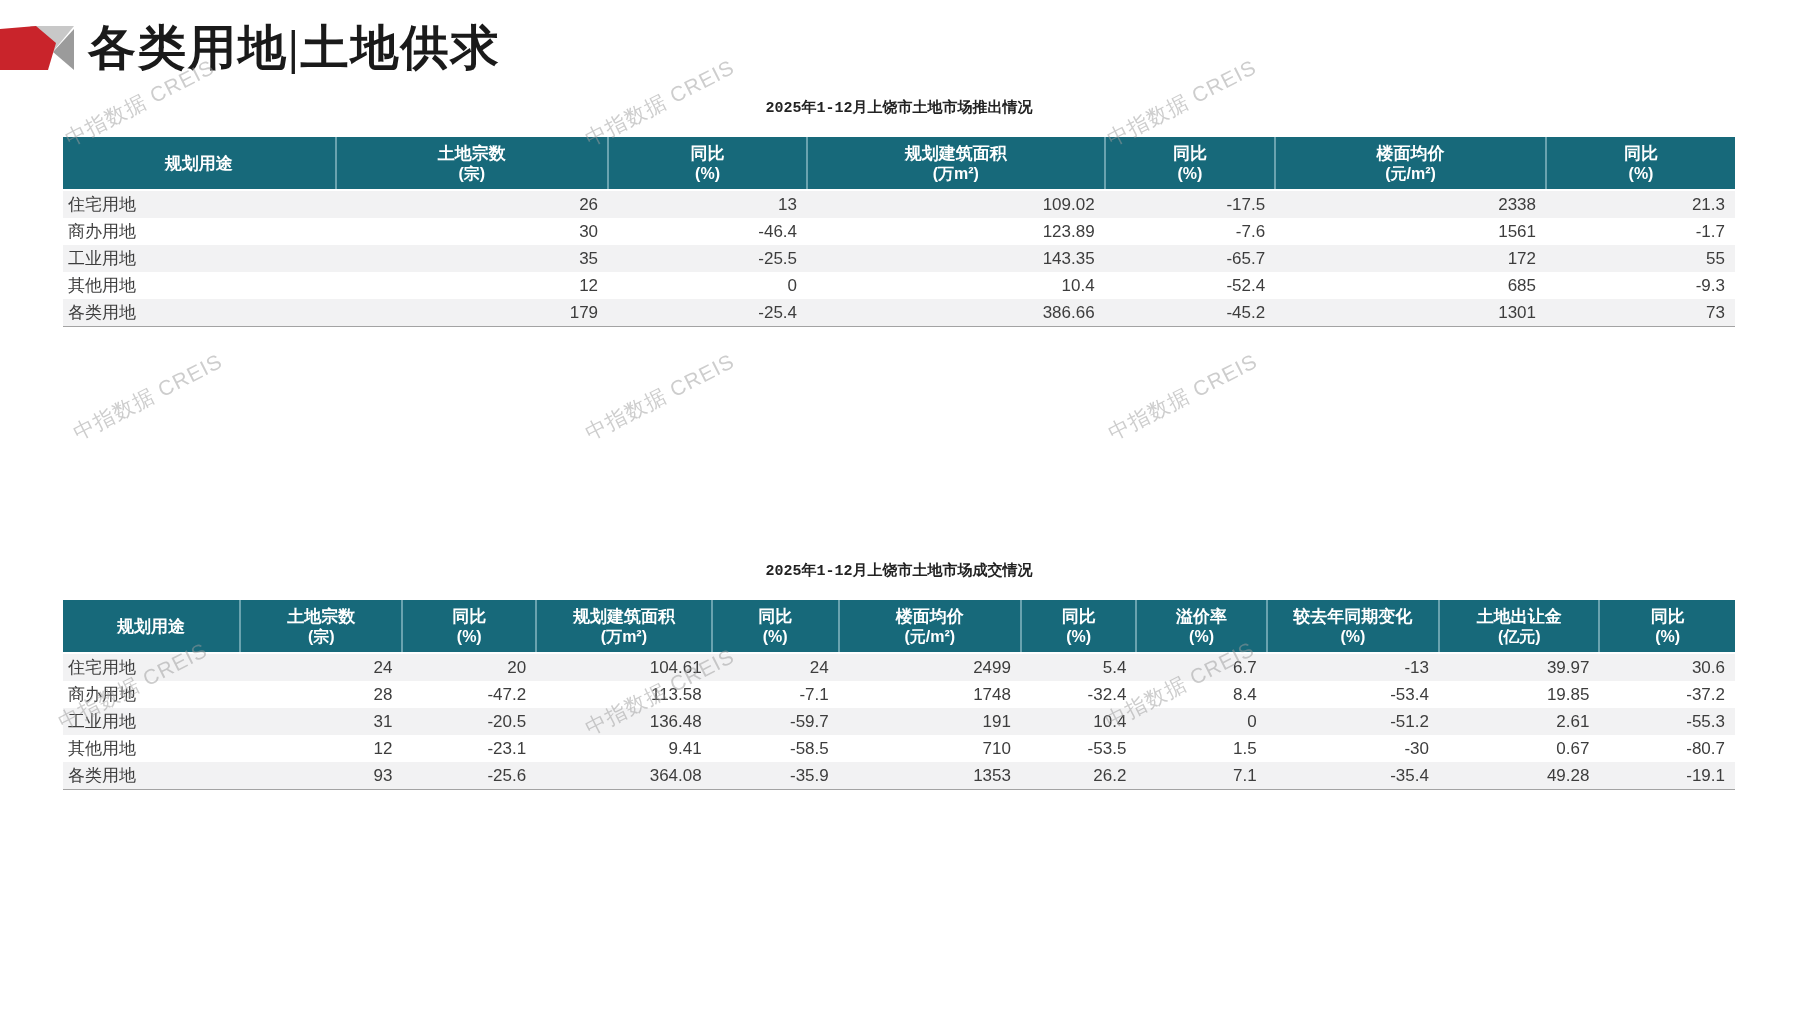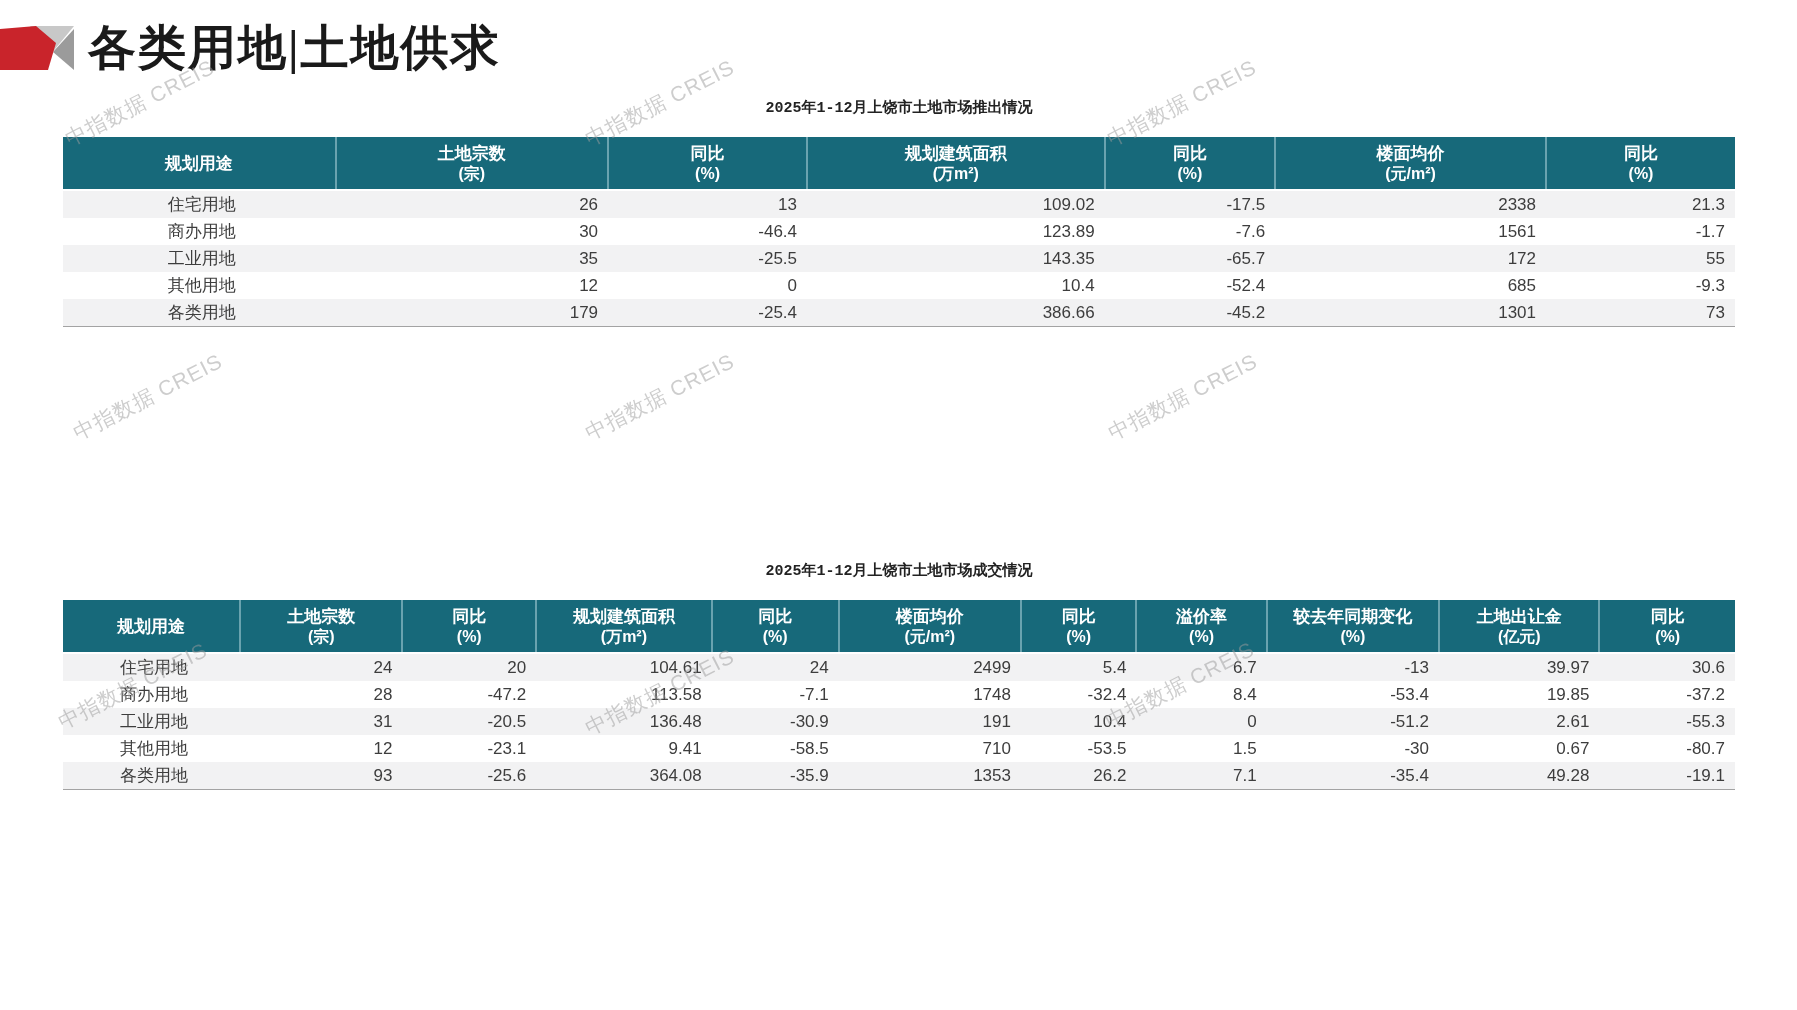--- a/index.html
+++ b/index.html
@@ -37,21 +37,21 @@
     border-right:2px solid var(--header-divider,#6aa3af);
     border-bottom:2px solid #ffffff;
   }
   table.data-table th:last-child{border-right:none;}
   .h-label{font-size:17px;line-height:21px;}
   .h-unit{font-size:16px;line-height:20px;}
   table.data-table td{
     height:27px;font-size:17px;line-height:27px;text-align:right;
     padding:0 10px 0 0;color:var(--text,#3d3d3d);white-space:nowrap;
   }
-  table.data-table td:first-child{text-align:center;padding:0 0 0 5px;}
+  table.data-table td:first-child{text-align:left;padding:0 0 0 5px;}
   table.data-table tbody tr:nth-child(odd){background:var(--stripe,#f2f2f3);}
   table.data-table tbody tr:nth-child(even){background:#ffffff;}
   
   .wm{
     position:absolute;z-index:6;pointer-events:none;white-space:nowrap;
     font-size:21px;letter-spacing:1px;color:var(--watermark-gray,#9c9c9c);
     opacity:0.5;transform:translate(-50%,-50%) rotate(-27deg);
   }
 </style>
 </head>
@@ -251,21 +251,21 @@
               <td>8.4</td>
               <td>-53.4</td>
               <td>19.85</td>
               <td>-37.2</td>
             </tr>
             <tr>
               <td>工业用地</td>
               <td>31</td>
               <td>-20.5</td>
               <td>136.48</td>
-              <td>-30.9</td>
+              <td>-59.7</td>
               <td>191</td>
               <td>10.4</td>
               <td>0</td>
               <td>-51.2</td>
               <td>2.61</td>
               <td>-55.3</td>
             </tr>
             <tr>
               <td>其他用地</td>
               <td>12</td>

